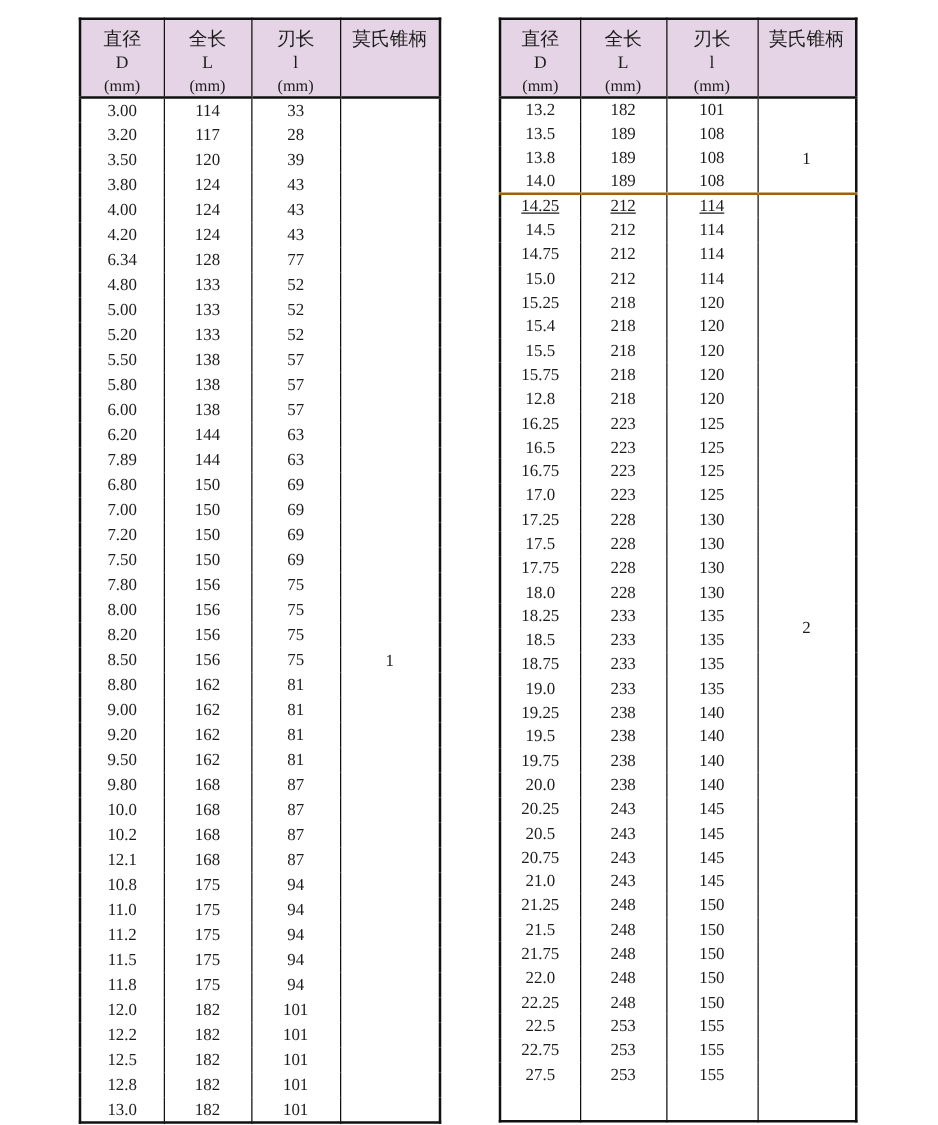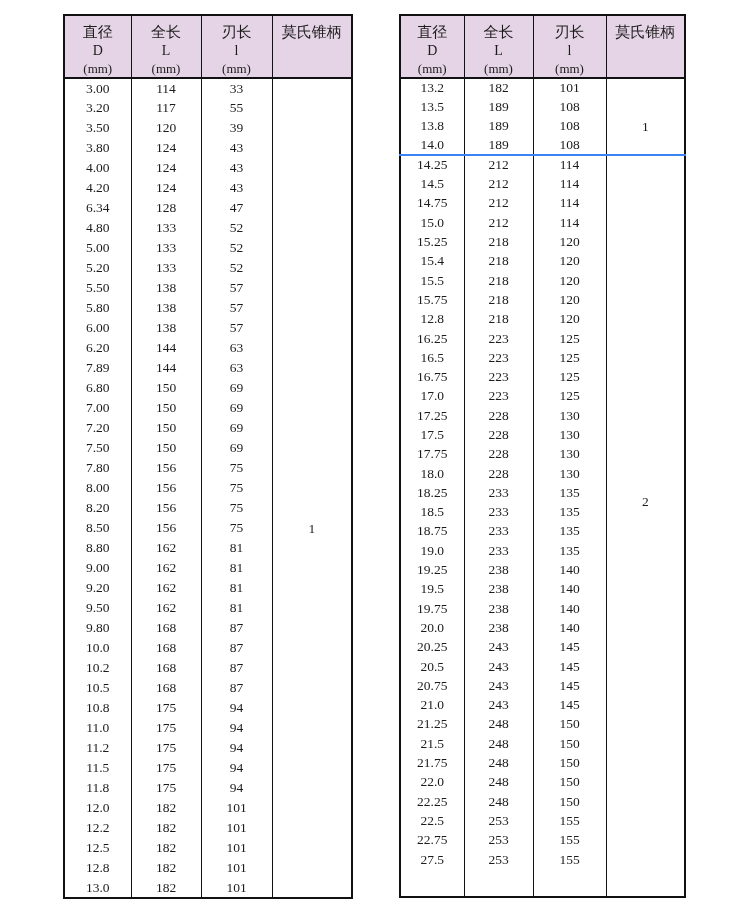--- a/index.html
+++ b/index.html
@@ -53,21 +53,21 @@
     text-align: center;
     vertical-align: middle;
     font-size: 13.5px;
     padding: 0;
     overflow: hidden;
   }
   #table-0 tbody tr { height: 20px; }
   #table-1 tbody tr { height: 19.3px; margin-left: 28px; }
   #table-1 tbody tr.filler-row { height: 28px; }
 
-  tr.group-start td { border-top: 2px solid #3b82f6; }
+  tr.group-start td { border-top: 2px solid #a16207; text-decoration: underline; }
 
   .h1 { font-size: 15px;   line-height: 19px; }
   .h2 { font-size: 14px;   line-height: 18px; }
   .h3 { font-size: 13px; line-height: 17px; }
 
   td.taper-cell { position: relative; }
   td.taper-cell span {
     position: absolute;
     left: 50%;
     transform: translate(-50%, -50%);
@@ -117,21 +117,21 @@
           <td>3.00</td>
           <td>114</td>
           <td>33</td>
           <td rowspan="41" class="taper-cell t0g0">
             <span>1</span>
           </td>
         </tr>
         <tr>
           <td>3.20</td>
           <td>117</td>
-          <td>55</td>
+          <td>28</td>
         </tr>
         <tr>
           <td>3.50</td>
           <td>120</td>
           <td>39</td>
         </tr>
         <tr>
           <td>3.80</td>
           <td>124</td>
           <td>43</td>
@@ -142,21 +142,21 @@
           <td>43</td>
         </tr>
         <tr>
           <td>4.20</td>
           <td>124</td>
           <td>43</td>
         </tr>
         <tr>
           <td>6.34</td>
           <td>128</td>
-          <td>47</td>
+          <td>77</td>
         </tr>
         <tr>
           <td>4.80</td>
           <td>133</td>
           <td>52</td>
         </tr>
         <tr>
           <td>5.00</td>
           <td>133</td>
           <td>52</td>
@@ -260,21 +260,21 @@
           <td>10.0</td>
           <td>168</td>
           <td>87</td>
         </tr>
         <tr>
           <td>10.2</td>
           <td>168</td>
           <td>87</td>
         </tr>
         <tr>
-          <td>10.5</td>
+          <td>12.1</td>
           <td>168</td>
           <td>87</td>
         </tr>
         <tr>
           <td>10.8</td>
           <td>175</td>
           <td>94</td>
         </tr>
         <tr>
           <td>11.0</td>

